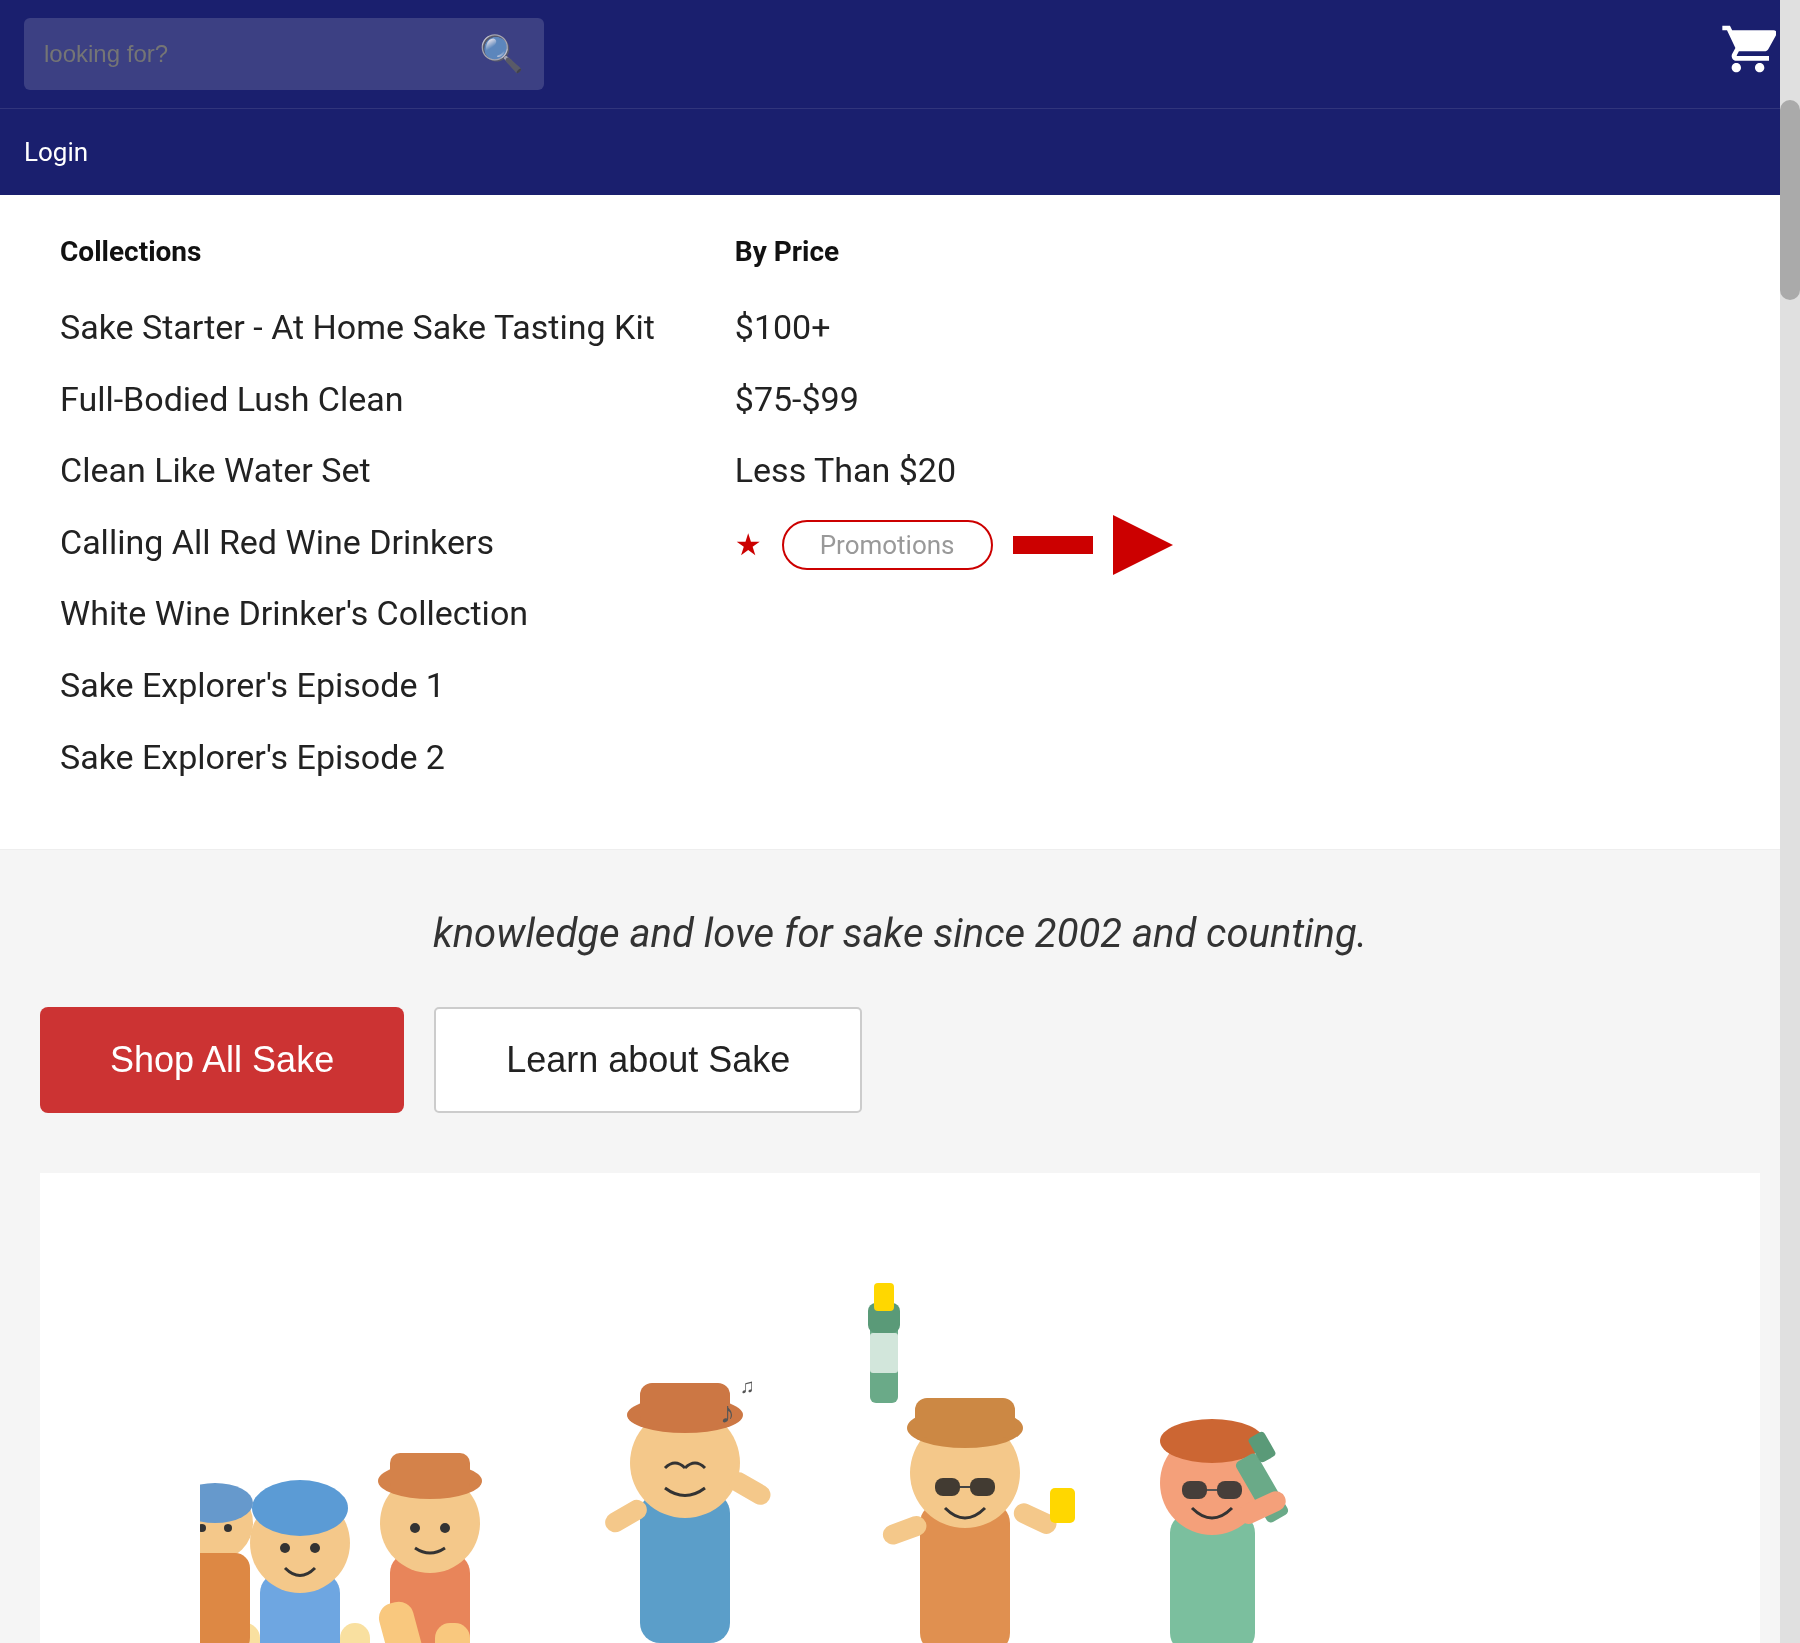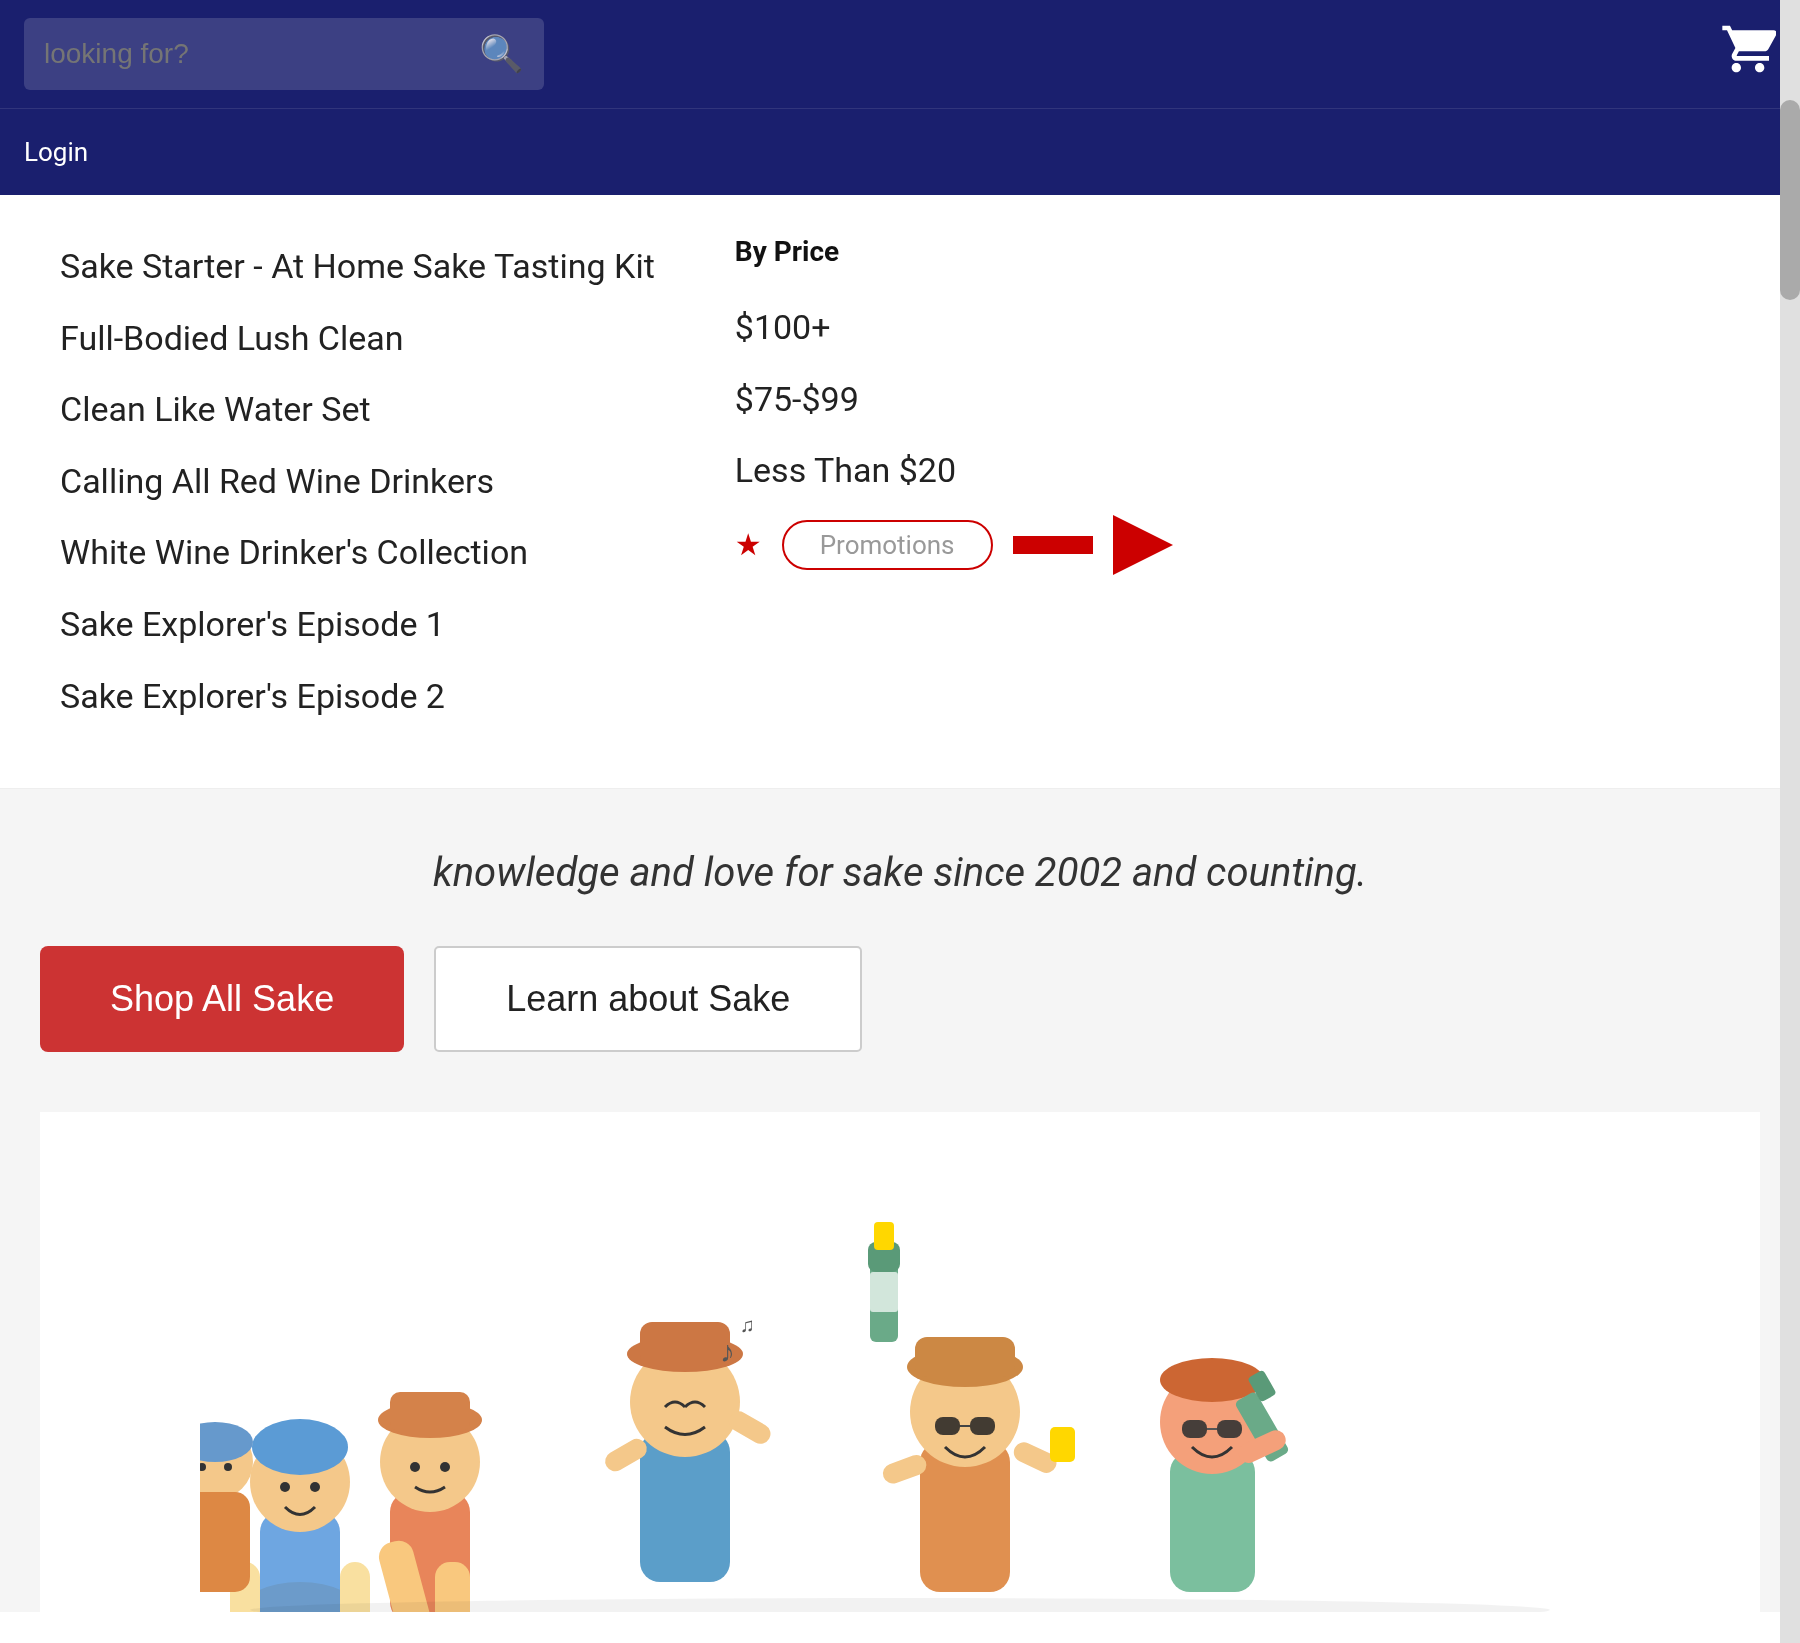--- a/index.html
+++ b/index.html
@@ -28,21 +28,21 @@
       display: flex;
       align-items: center;
       padding: 0 20px;
       gap: 14px;
     }
     .search-input {
       background: transparent;
       border: none;
       outline: none;
       color: rgba(255,255,255,0.6);
-      font-size: 28px;
+      font-size: 24px;
       flex: 1;
     }
     .search-icon-wrap {
       color: rgba(255,255,255,0.8);
       font-size: 36px;
     }
     .cart-icon-wrap {
       color: #fff;
       font-size: 44px;
     }
@@ -228,20 +228,21 @@
   </span>
 </div>
 
 <div class="nav-bar">
   <a class="login-link" href="#">Login</a>
 </div>
 
 <div class="dropdown-content">
 
   <div class="menu-column">
+    <div class="column-header">Collections</div>
     <a class="menu-item" href="#">Sake Starter - At Home Sake Tasting Kit</a>
     <a class="menu-item" href="#">Full-Bodied Lush Clean</a>
     <a class="menu-item" href="#">Clean Like Water Set</a>
     <a class="menu-item" href="#">Calling All Red Wine Drinkers</a>
     <a class="menu-item" href="#">White Wine Drinker's Collection</a>
     <a class="menu-item" href="#">Sake Explorer's Episode 1</a>
     <a class="menu-item" href="#">Sake Explorer's Episode 2</a>
   </div>
 
   <div class="menu-column">

